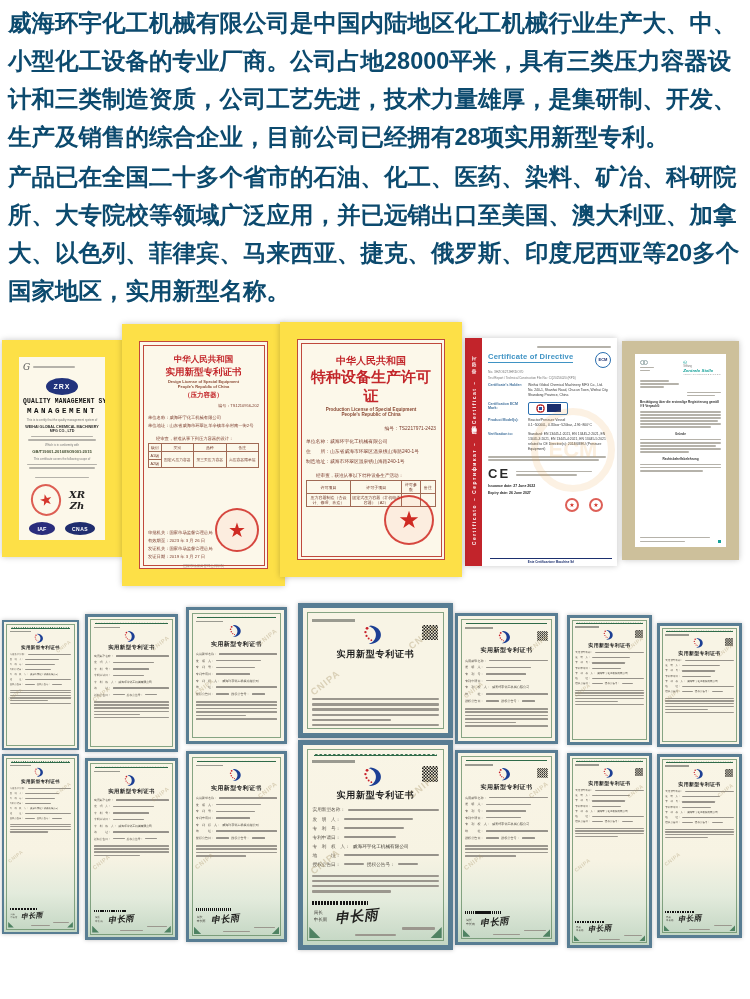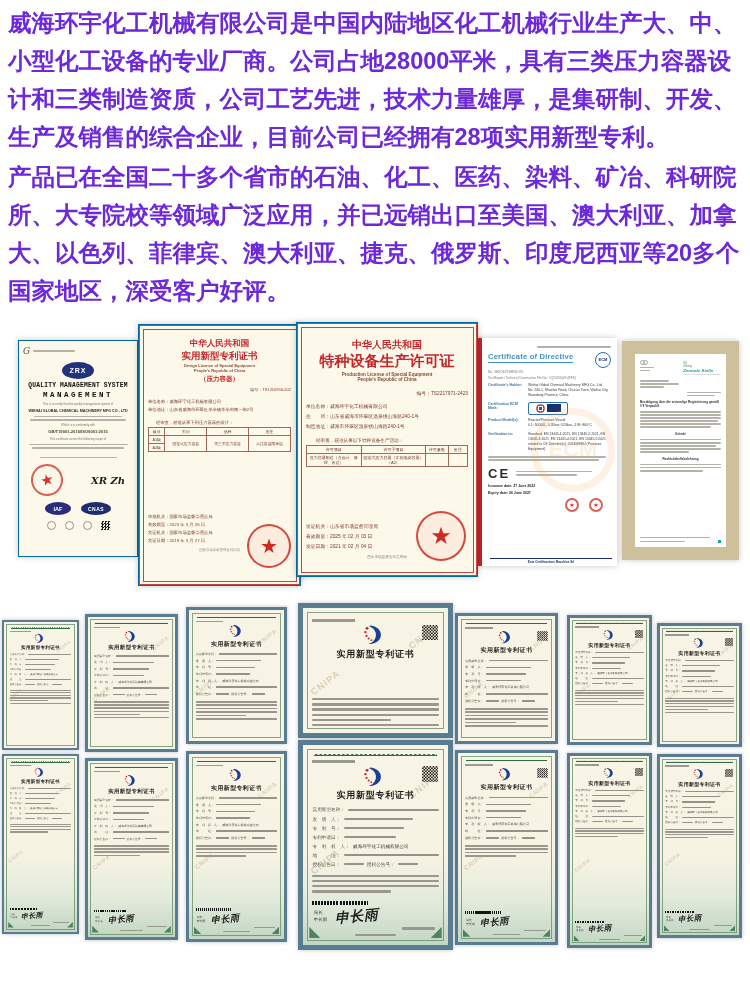--- a/index.html
+++ b/index.html
@@ -2,28 +2,28 @@
 <html><head>
 <meta charset="utf-8">
 <style>
   * { box-sizing: border-box; margin: 0; padding: 0; }
   html,body { width:750px; height:999px; background:#fff; overflow:hidden;
     font-family:"Liberation Sans", sans-serif; }
   #page { position:relative; width:750px; height:999px; background:#fff; }
 
   
   .intro { position:absolute; left:8px; right:5px; top:4px;
-    font-size:23.5px; line-height:38px; font-weight:600; color:#6d28d9; }
+    font-size:23.5px; line-height:38px; font-weight:600; color:#0c4a6e; }
   .intro p { margin:0; }
   .intro p + p { margin-top:2px; }
   .gl { background:#b5b2aa; border-radius:1px; height:1.5px; }
 
   
   .mcert { position:absolute; box-shadow:0 0 6px rgba(0,0,0,.22); }
-  .tanframe { background:#0369a1; padding:1px; display:flex;margin-left:16px; }
+  .tanframe { background:#fde047; padding:17px; display:flex; }
   .page { flex:1; background:#fcf8ea; position:relative; overflow:hidden; }
 
   
   .a-page { padding:5px 4px; text-align:center; }
   .a-reg { display:flex; gap:3px; align-items:center; margin-bottom:3px; }
   .a-scr { font-family:"DejaVu Serif",serif; font-style:italic; font-size:9px; color:#555; }
   .oval { border-radius:50%; color:#fff; display:inline-flex; align-items:center; justify-content:center; font-weight:700; }
   .zrx { width:32px; height:17px; background:#22337c; font-size:7px; letter-spacing:1px; margin:0 auto; }
   .a-t1 { font-family:"Liberation Mono",monospace; font-weight:700; font-size:6.3px; letter-spacing:.2px; margin-top:3px; color:#101010; white-space:nowrap; }
   .a-t2 { font-family:"Liberation Mono",monospace; font-weight:700; font-size:7.5px; letter-spacing:2.5px; margin-top:2px; color:#101010; }
@@ -134,21 +134,21 @@
   .wm1 { top:16%; right:2%; }
   .wm2 { top:56%; left:0; }
 </style>
 </head>
 <body>
 
 <div id="page">
 
   <div class="intro">
     <p>威海环宇化工机械有限公司是中国内陆地区化工机械行业生产大、中、小型化工设备的专业厂商。公司占地28000平米，具有三类压力容器设计和三类制造资质，公司工艺先进，技术力量雄厚，是集研制、开发、生产及销售的综合企业，目前公司已经拥有28项实用新型专利。</p>
-    <p>产品已在全国二十多个省市的石油、化工、医药、染料、矿冶、科研院所、大专院校等领域广泛应用，并已远销出口至美国、澳大利亚、加拿大、以色列、菲律宾、澳大利亚、捷克、俄罗斯、印度尼西亚等20多个国家地区，深受客户好评。</p>
+    <p>产品已在全国二十多个省市的石油、化工、医药、染料、矿冶、科研院所、大专院校等领域广泛应用，并已远销出口至美国、澳大利亚、加拿大、以色列、菲律宾、马来西亚、捷克、俄罗斯、印度尼西亚等20多个国家地区，实用新型名称。</p>
   </div>
 
   <div class="mcert tanframe" style="left:2px; top:340px; width:120px; height:217px; z-index:3;">
     <div class="page a-page">
       <div class="a-reg">
         <span class="a-scr">G</span>
         <span class="gl" style="width:42px;"></span>
       </div>
       <div class="oval zrx">ZRX</div>
       <div class="a-t1">QUALITY MANAGEMENT SYSTEM</div>

